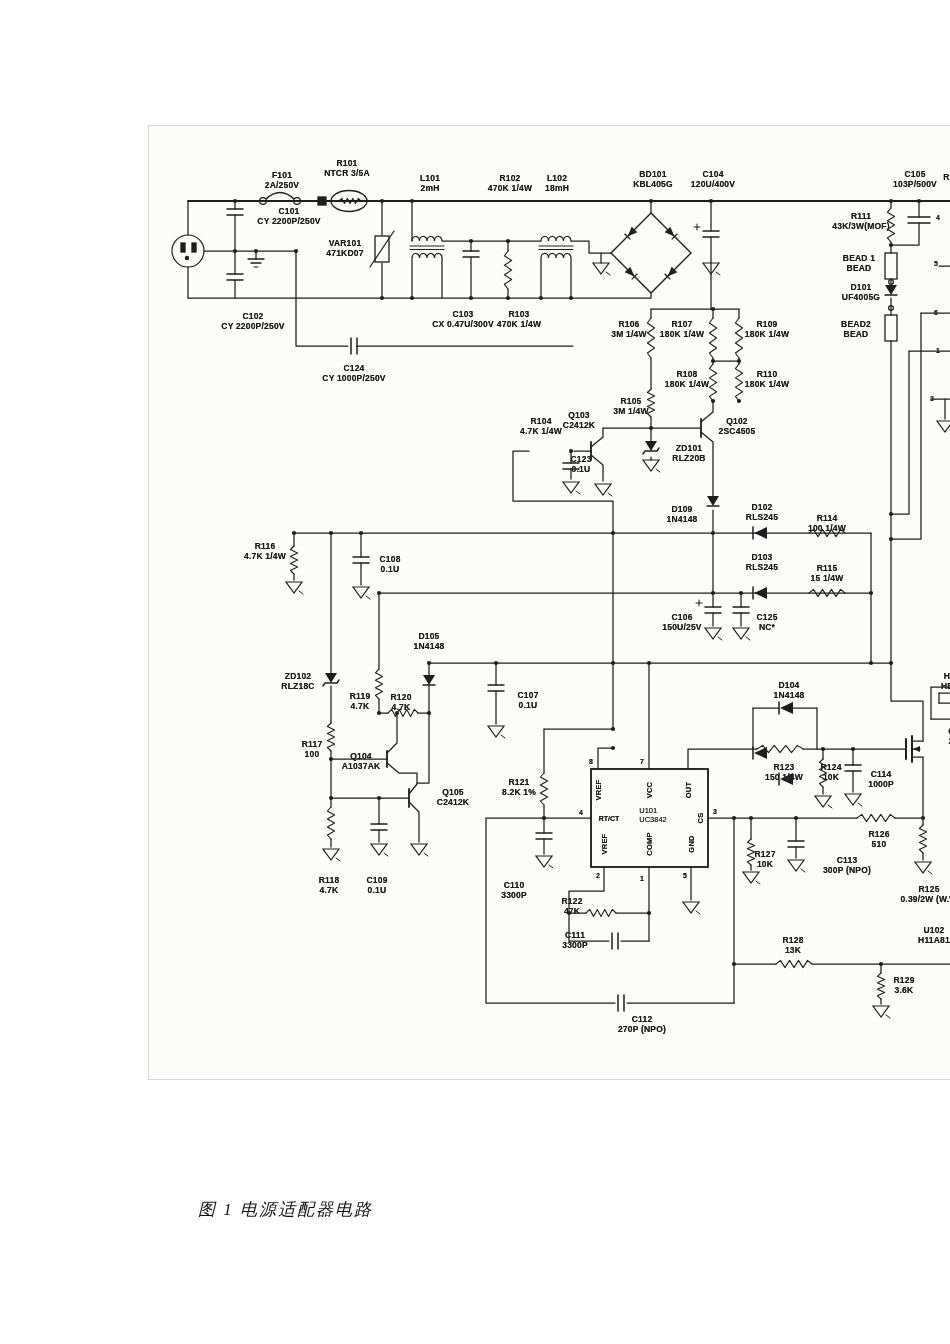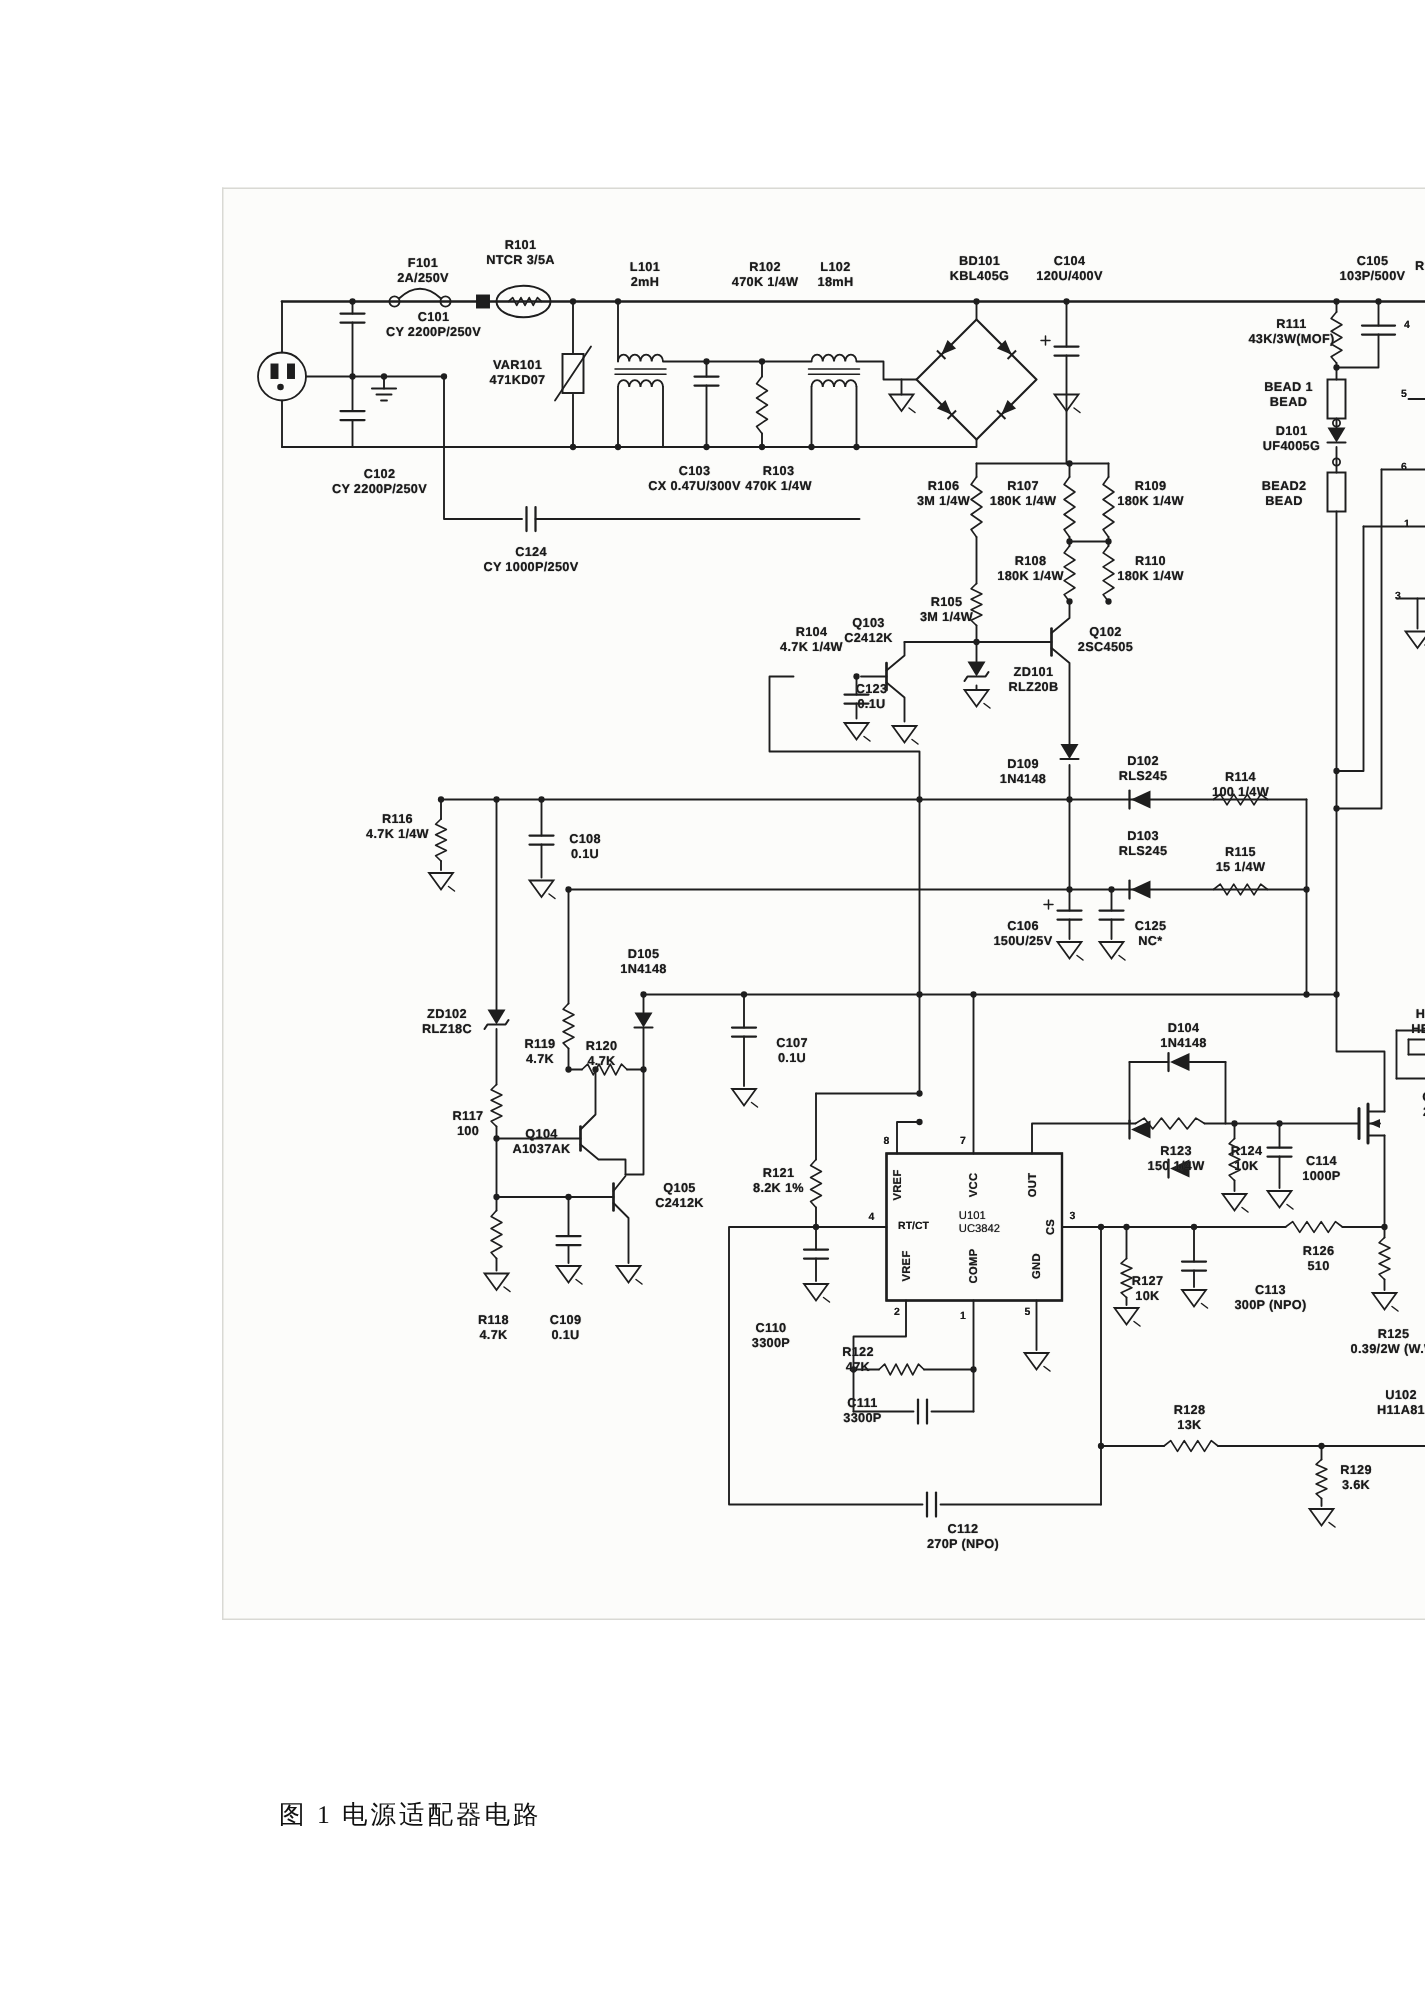--- a/index.html
+++ b/index.html
@@ -28,23 +28,23 @@
   .icname{
     position:absolute;transform:translate(-50%,-50%);
     text-align:left;font-size:7.5px;font-weight:400;line-height:1.25;
     color:#1a1a1a;white-space:pre;text-shadow:0 0 .5px #555;
   }
   .pnum{
     position:absolute;transform:translate(-50%,-50%);
     font-size:7px;font-weight:700;color:#1a1a1a;text-shadow:0 0 .4px #555;
   }
   .caption{
-    position:absolute;left:186px;top:1198px;
+    position:absolute;left:198px;top:1198px;
     font-family:"Liberation Serif",serif;font-size:17px;color:#111;
-    letter-spacing:2px;white-space:nowrap;
+    letter-spacing:2px;white-space:nowrap;font-style:italic;
   }
 </style>
 </head>
 <body>
 
 <div class="scan">
   <div id="svg-holder">
       <svg width="801" height="953" viewBox="148 125 801 953" xmlns="http://www.w3.org/2000/svg">
         <polyline points="187,200 950,200" fill="none" stroke="#1e1e1e" stroke-width="1.8" stroke-linecap="round" stroke-linejoin="round"></polyline>
         <polyline points="187,200 187,234" fill="none" stroke="#1e1e1e" stroke-width="1.25" stroke-linecap="round" stroke-linejoin="round"></polyline>

